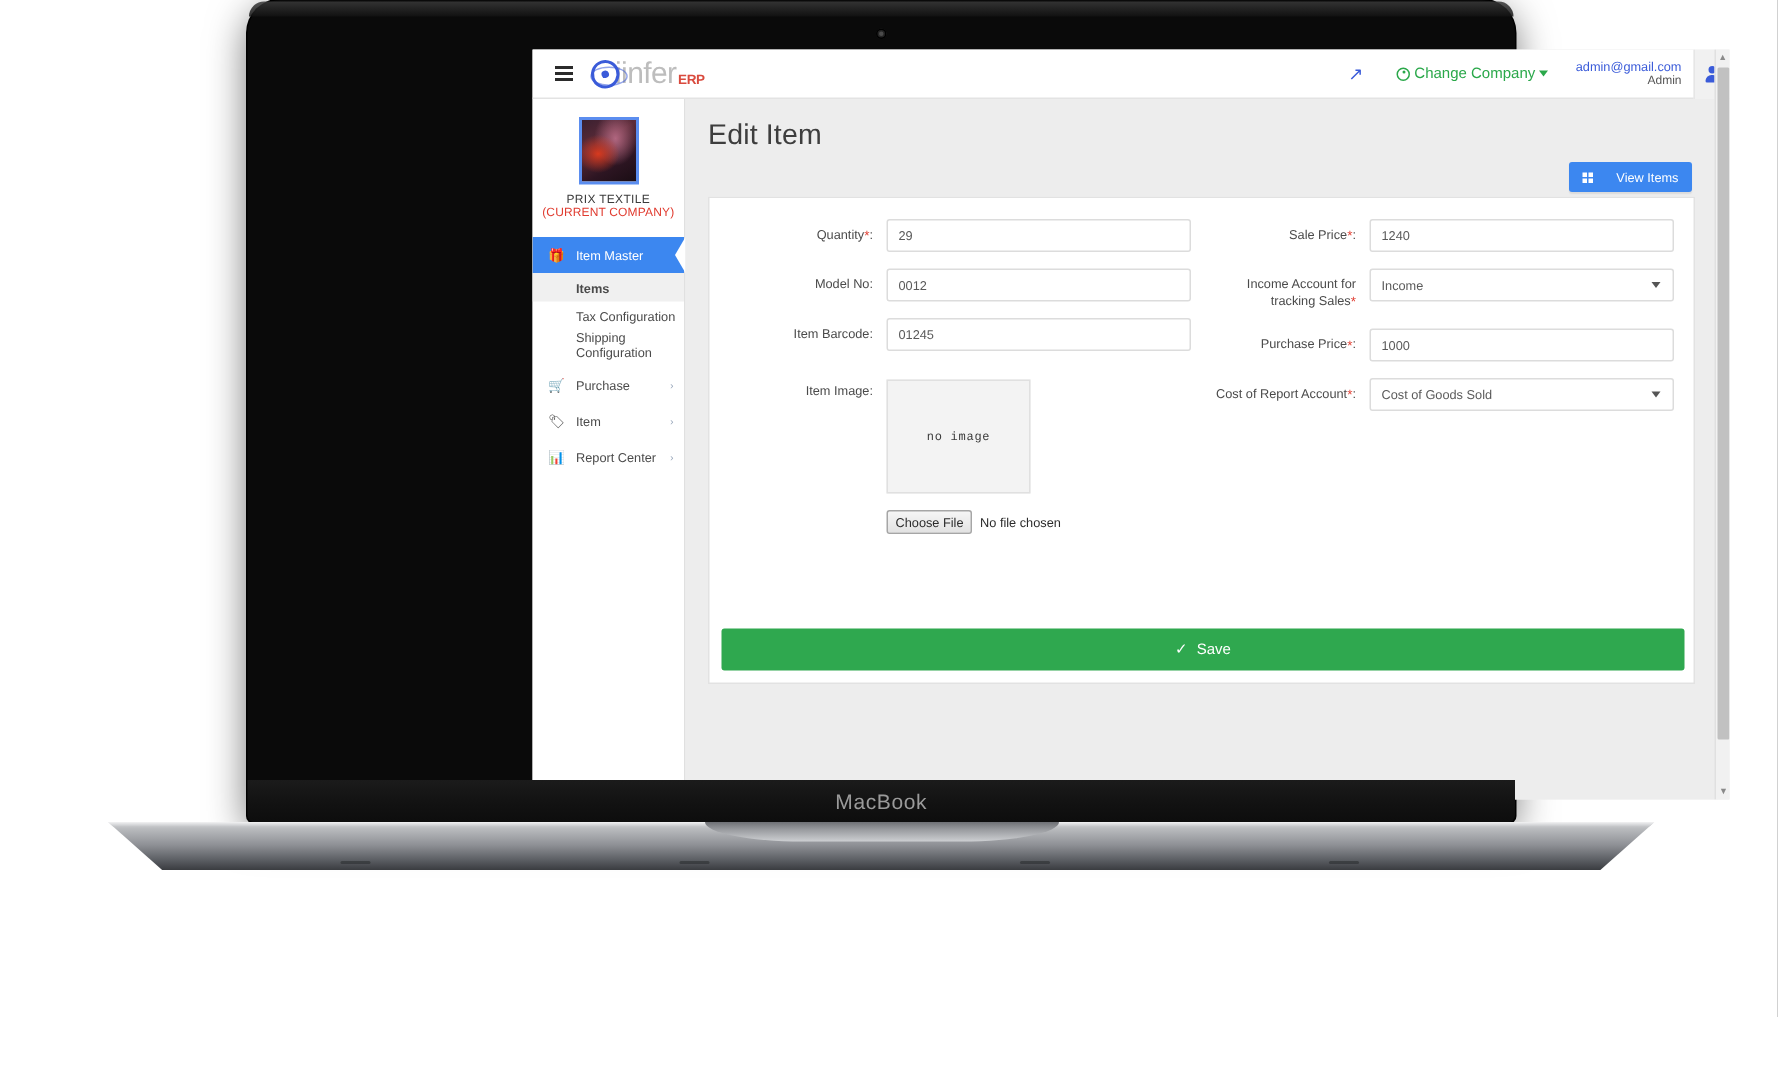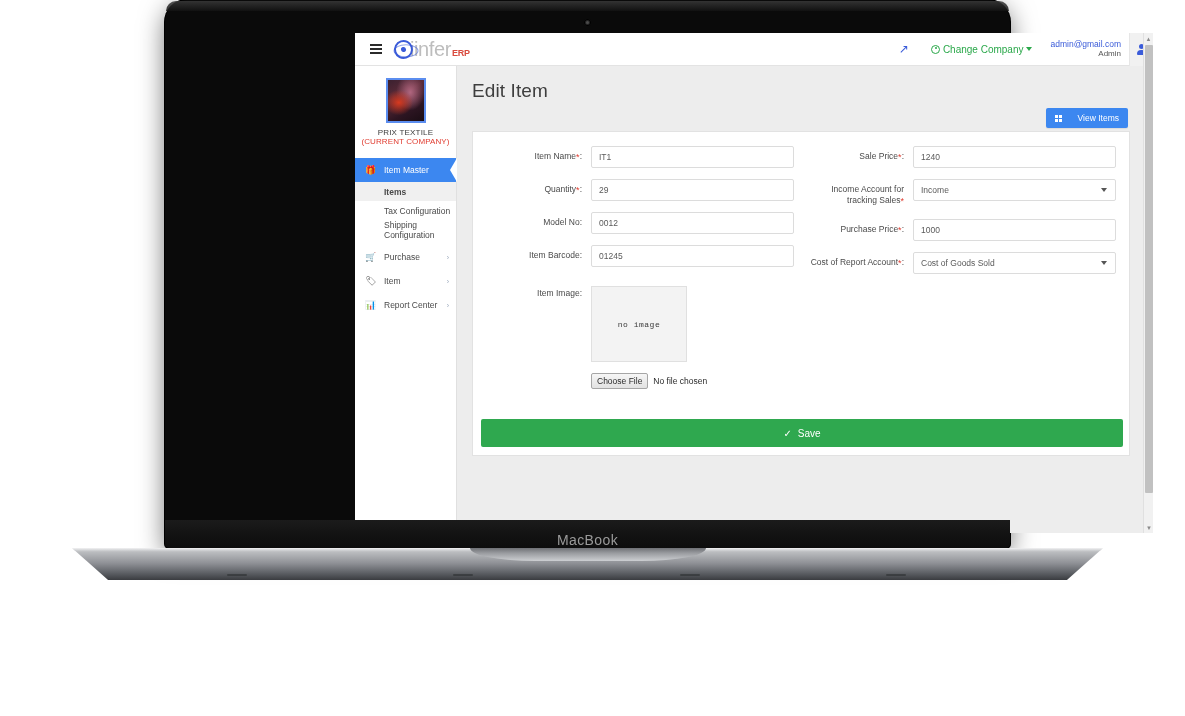--- a/index.html
+++ b/index.html
@@ -40,21 +40,21 @@
   .screen {
     position:absolute; left:190px; top:33px;
     width:798px; height:500px;
     background:#ededed; overflow:hidden;
   }
 
   .lid-bottom-bar {
     position:absolute; left:0; bottom:0; width:845px; height:28px;
     background: linear-gradient(180deg,#1b1b1b 0%, #121212 55%, #0d0d0d 100%);
     border-radius: 0 0 5px 5px;
-    display:flex; align-items:flex-end; justify-content:center;
+    display:flex; align-items:center; justify-content:center;
   }
   .macbook-word {
     color:#9a9a9a; font-size:14px; letter-spacing:.4px;
     font-family:"Liberation Sans", sans-serif;
   }
 
   .laptop-base {
     position:absolute; left:72px; top:548px; width:1031px; height:32px;
     background: linear-gradient(180deg,#d8d9db 0%, #b9bbbe 14%, #8e9095 48%, #5d6065 78%, #3a3c40 100%);
     border-radius: 4px 4px 14px 14px / 3px 3px 30px 30px;
@@ -331,24 +331,20 @@
                 <i></i>
               </span>
             <span>View Items</span>
           </div>
 
           <div class="card">
             <div class="form-grid">
 
               <div class="col left">
                 <div class="frow">
-                  <div class="flabel"><span>Item Name</span><span class="req">*</span>:</div>
-                  <input class="finput" value="IT1" style="">
-                </div>
-                <div class="frow">
                   <div class="flabel"><span>Quantity</span><span class="req">*</span>:</div>
                   <input class="finput" value="29" style="">
                 </div>
                 <div class="frow">
                   <div class="flabel">Model No:</div>
                   <input class="finput" value="0012" style="">
                 </div>
                 <div class="frow">
                   <div class="flabel">Item Barcode:</div>
                   <input class="finput" value="01245" style="">

